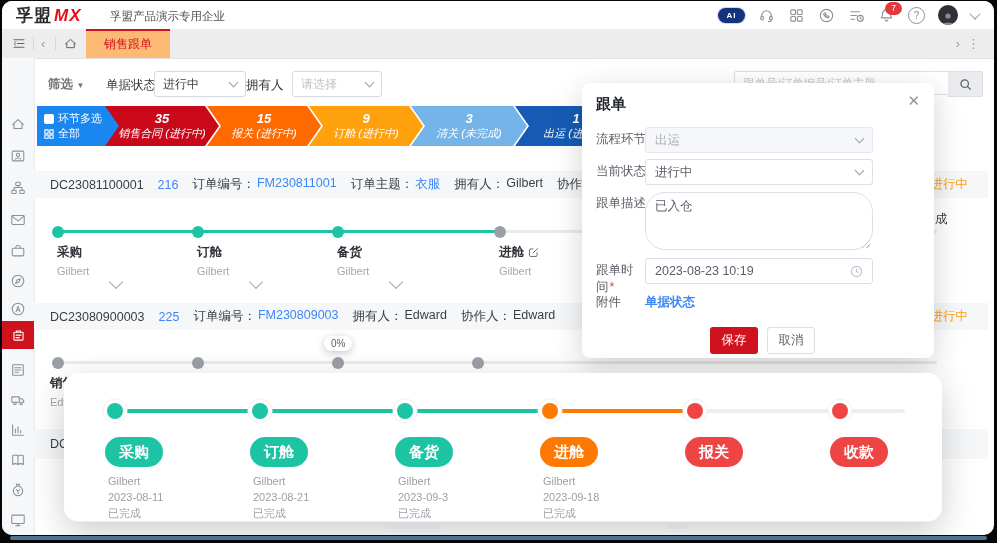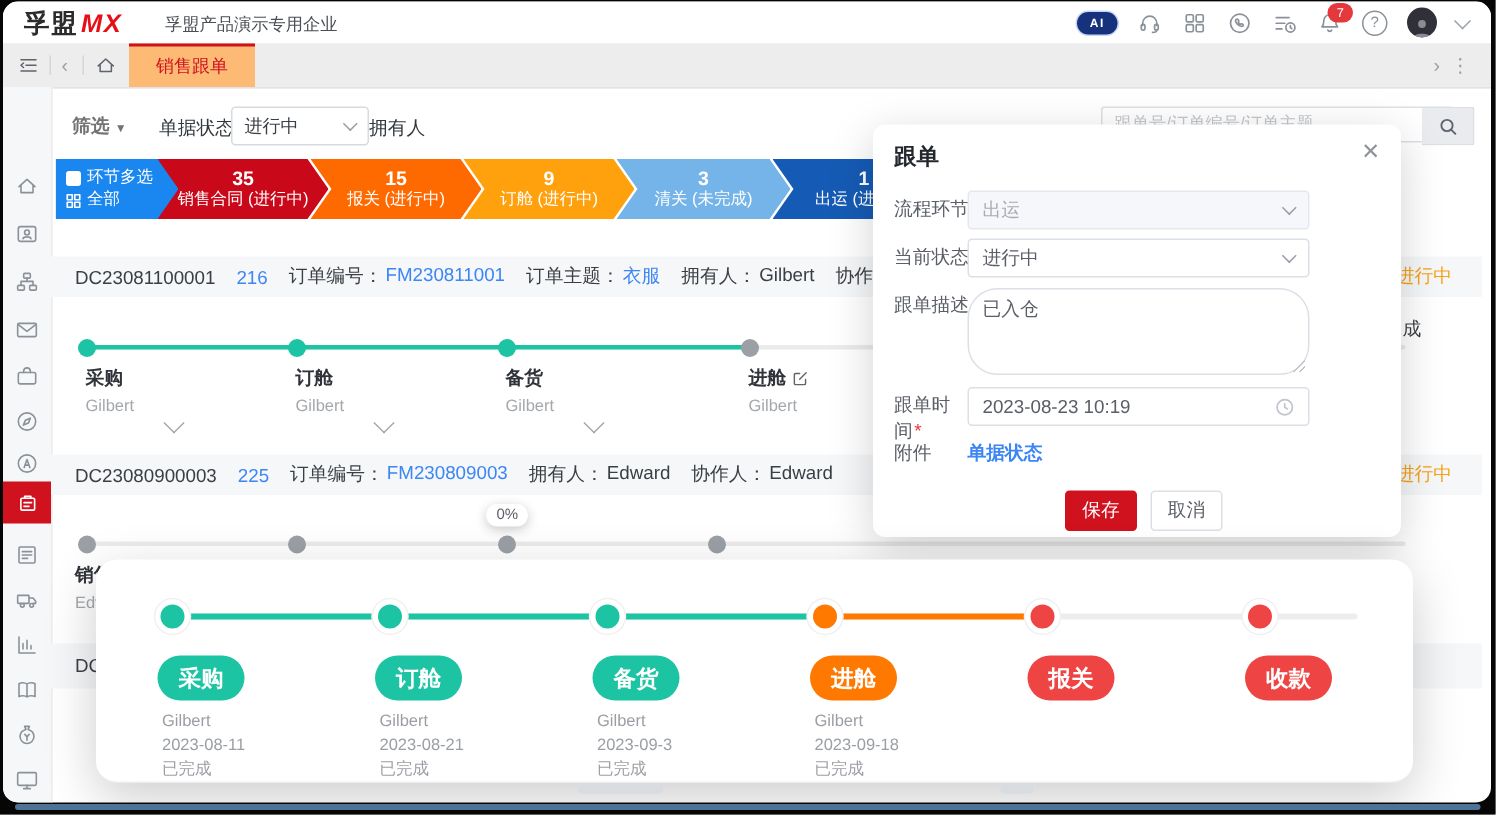--- a/index.html
+++ b/index.html
@@ -37,21 +37,21 @@
   .ph{color:#bfc3c9;}
   .schev{width:6px;height:6px;border-right:1.3px solid #9aa0a6;border-bottom:1.3px solid #9aa0a6;transform:rotate(45deg);margin-top:-3px;}
   .sinput{position:absolute;height:24px;border:1px solid #dcdfe4;border-radius:2px;font-size:11.5px;color:#333;padding:0 8px;outline:none;box-sizing:border-box;}
   .sinput::placeholder{color:#c2c6cc;}
   .sbtn{position:absolute;height:24px;width:34px;background:#e9ebef;border:1px solid #dcdfe4;border-left:none;border-radius:0 2px 2px 0;display:flex;align-items:center;justify-content:center;cursor:pointer;}
   
   .fun{position:absolute;top:105px;height:40px;color:#fff;display:flex;flex-direction:column;align-items:center;justify-content:center;line-height:15px;text-align:center;}
   .fun .c{font-size:13px;font-weight:700;}
   .fun .l{font-size:11px;}
   .fstart{clip-path:polygon(0 0,calc(100% - 14px) 0,100% 50%,calc(100% - 14px) 100%,0 100%);align-items:flex-start;padding-left:7px;}
-  .farr{clip-path:polygon(0 0,calc(100% - 14px) 0,100% 50%,calc(100% - 14px) 100%,0 100%,14px 50%);}
+  .farr{clip-path:polygon(0 0,calc(100% - 14px) 0,100% 50%,calc(100% - 14px) 100%,0 100%,14px 50%);font-style:italic;}
   .cb{display:inline-block;width:10px;height:10px;background:#fff;border-radius:2px;margin-right:4px;vertical-align:-1px;}
   .frow{font-size:11px;display:flex;align-items:center;justify-content:flex-end;}
   
   .orow{position:absolute;left:32px;right:6px;height:27px;background:#f6f7f9;display:flex;align-items:center;padding-left:16px;gap:14px;font-size:12.5px;color:#3a3f45;box-sizing:border-box;}
   .blue{color:#3d87f5;}
   .stat{position:absolute;right:20px;font-size:12.5px;color:#f7a21b;}
   .pair{display:flex;gap:2px;text-align:center;}
   
   .tline{position:absolute;height:3px;background:#ebebeb;border-radius:2px;}
   .tdot{position:absolute;width:12px;height:12px;border-radius:50%;}
@@ -251,20 +251,24 @@
 
     </div>
 
     <span class="ab" style="left:46px;top:75px;font-size:12.5px;font-weight:700;color:#737373;cursor:pointer"><span>筛选</span> <span style="font-size:8px">▼</span></span>
     <span class="ab lbl" style="left:104px;top:76px">单据状态</span>
     <div class="sel" style="left:152px;top:70px;width:74px">
         <span>进行中</span>
         <span class="schev"></span>
       </div>
     <span class="ab lbl" style="left:244px;top:76px">拥有人</span>
+    <div class="sel" style="left:290px;top:70px;width:72px">
+        <span class="ph">请选择</span>
+        <span class="schev"></span>
+      </div>
     <input class="sinput" style="left: 732px; top: 70px; width: 235px;" placeholder="跟单号/订单编号/订单主题">
     <div class="sbtn" style="left:946px;top:70px">
         <svg class="ic" width="15" height="15" viewBox="0 0 18 18" style="stroke:#5f646b;stroke-width:1.5">
           <circle cx="8" cy="8" r="4.5"></circle>
           <path d="m11.5 11.5 3.2 3.2"></path>
         </svg>
       </div>
 
     <div class="fun fstart" style="left: 35px; width: 80px; background: rgb(26, 134, 240);">
       <span class="frow">

